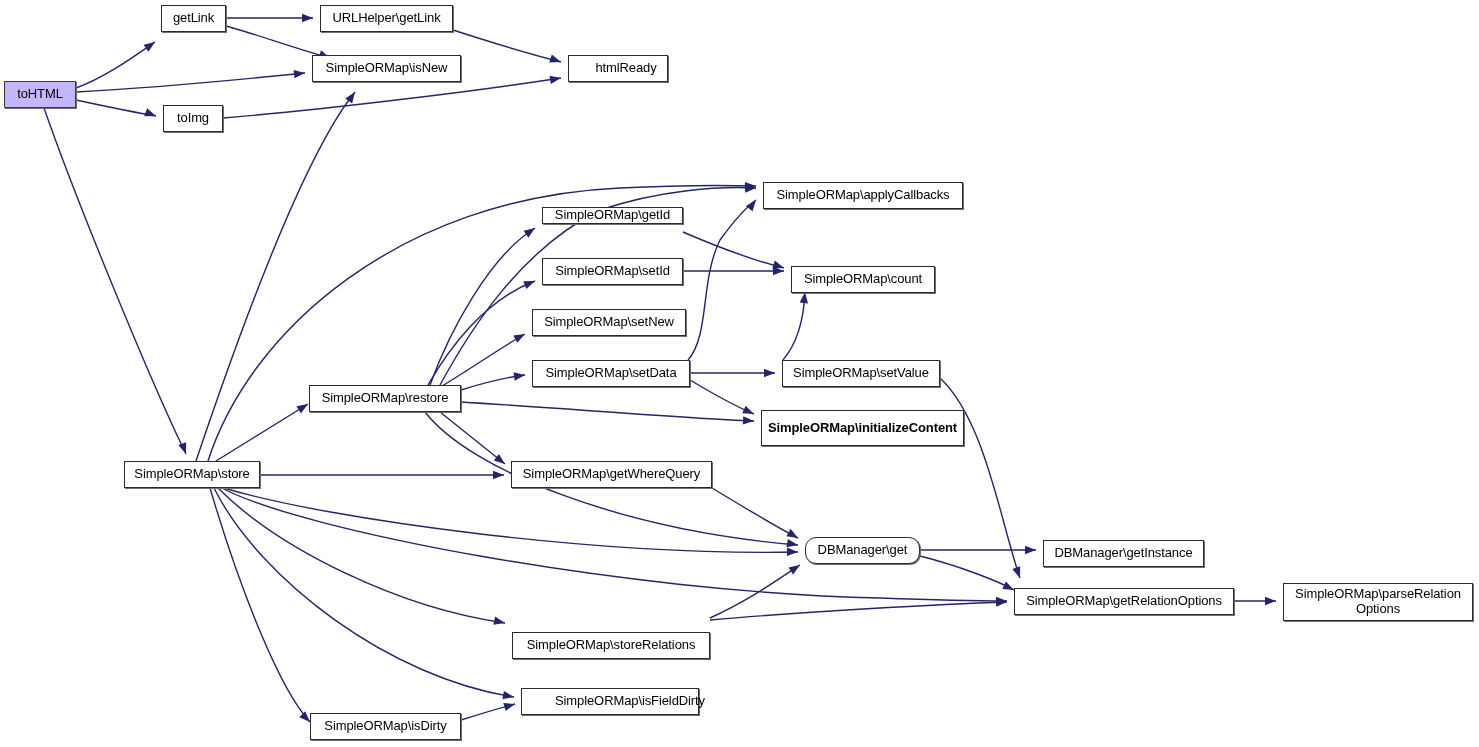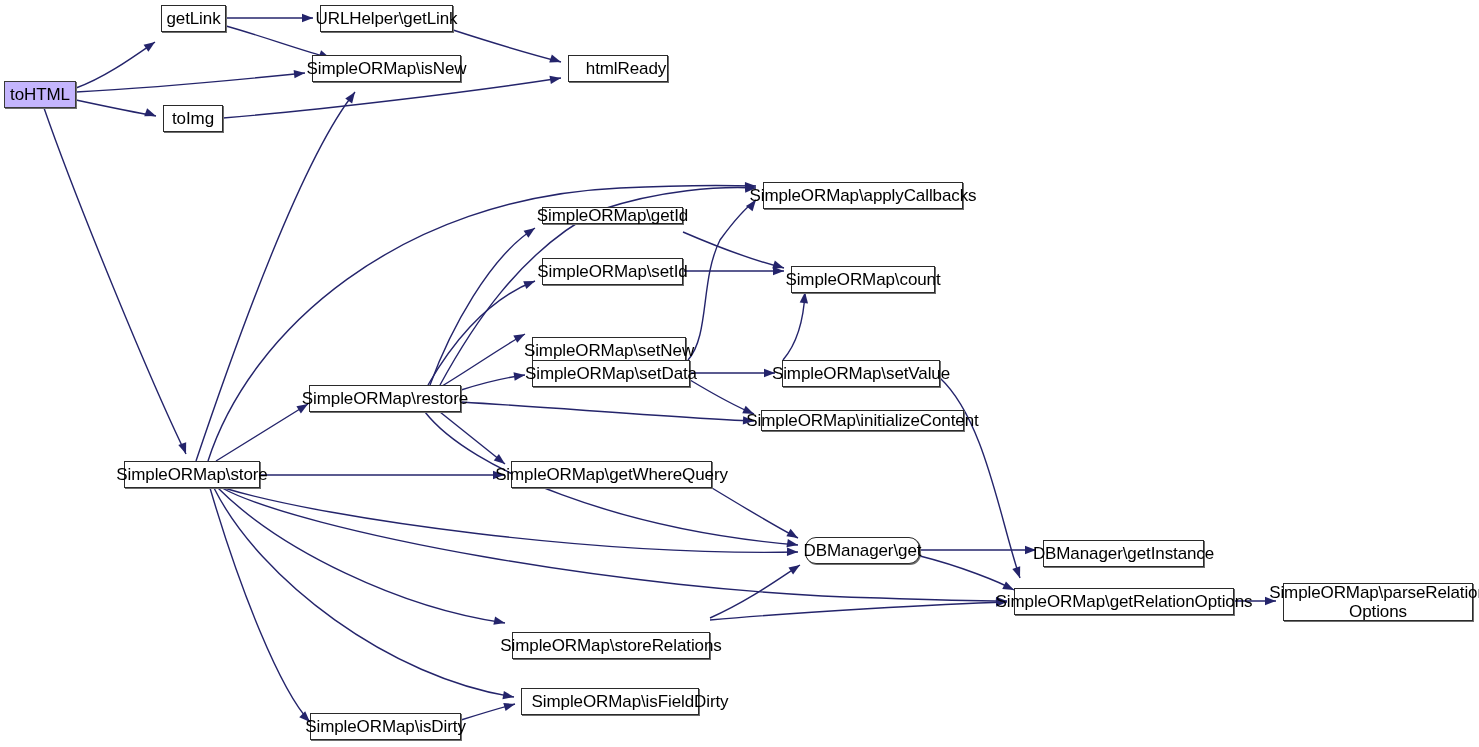--- a/index.html
+++ b/index.html
@@ -36,21 +36,21 @@
   .node-box {
     position: absolute;
     box-sizing: border-box;
     background: #ffffff;
     border: 1px solid #2a2a2a;
     display: flex;
     align-items: center;
     justify-content: center;
     text-align: center;
     color: #000000;
-    font-size: 17px;
+    font-size: 13px;
     line-height: 1.12;
     white-space: pre-line;
     letter-spacing: -0.1px;
     box-shadow: 1px 1px 0 0 #6e6e6e;
   }
   .node-box.node-current {
     background: #c4b5fd;
     border-color: #3a3a3a;
   }
 </style>
@@ -142,25 +142,25 @@
       <div class="node-box node-current" style="left: 4px; top: 81px; width: 72px; height: 27px;">toHTML</div>
       <div class="node-box" style="left: 161px; top: 5px; width: 65px; height: 27px;">getLink</div>
       <div class="node-box" style="left: 320px; top: 5px; width: 133px; height: 27px;">URLHelper\getLink</div>
       <div class="node-box" style="left: 312px; top: 55px; width: 149px; height: 27px;">SimpleORMap\isNew</div>
       <div class="node-box" style="left: 568px; top: 55px; width: 100px; height: 27px; padding-left: 16px;">htmlReady</div>
       <div class="node-box" style="left: 163px; top: 105px; width: 60px; height: 27px;">toImg</div>
       <div class="node-box" style="left: 763px; top: 182px; width: 200px; height: 27px;">SimpleORMap\applyCallbacks</div>
       <div class="node-box" style="left: 542px; top: 207px; width: 141px; height: 17px;">SimpleORMap\getId</div>
       <div class="node-box" style="left: 542px; top: 258px; width: 141px; height: 27px;">SimpleORMap\setId</div>
       <div class="node-box" style="left: 791px; top: 266px; width: 144px; height: 27px;">SimpleORMap\count</div>
-      <div class="node-box" style="left: 532px; top: 309px; width: 154px; height: 27px; margin-top: 28px;">SimpleORMap\setNew</div>
+      <div class="node-box" style="left: 532px; top: 309px; width: 154px; height: 27px;">SimpleORMap\setNew</div>
       <div class="node-box" style="left: 532px; top: 360px; width: 158px; height: 27px;">SimpleORMap\setData</div>
       <div class="node-box" style="left: 782px; top: 360px; width: 158px; height: 27px;">SimpleORMap\setValue</div>
       <div class="node-box" style="left: 309px; top: 385px; width: 152px; height: 27px;">SimpleORMap\restore</div>
-      <div class="node-box" style="left: 761px; top: 410px; width: 203px; height: 21px;">SimpleORMap\initializeContent</div>
+      <div class="node-box" style="left: 761px; top: 410px; width: 203px; height: 36px; font-weight: bold;">SimpleORMap\initializeContent</div>
       <div class="node-box" style="left: 511px; top: 461px; width: 201px; height: 27px;">SimpleORMap\getWhereQuery</div>
       <div class="node-box" style="left: 124px; top: 461px; width: 136px; height: 27px;">SimpleORMap\store</div>
       <div class="node-box" style="left: 805px; top: 537px; width: 115px; height: 27px; border-radius: 11px;">DBManager\get</div>
       <div class="node-box" style="left: 1043px; top: 540px; width: 161px; height: 27px;">DBManager\getInstance</div>
       <div class="node-box" style="left: 1014px; top: 588px; width: 220px; height: 27px;">SimpleORMap\getRelationOptions</div>
       <div class="node-box" style="left: 1283px; top: 583px; width: 190px; height: 38px;">SimpleORMap\parseRelation
 Options</div>
       <div class="node-box" style="left: 512px; top: 632px; width: 198px; height: 27px;">SimpleORMap\storeRelations</div>
       <div class="node-box" style="left: 521px; top: 688px; width: 178px; height: 27px; padding-left: 40px;">SimpleORMap\isFieldDirty</div>
       <div class="node-box" style="left: 310px; top: 713px; width: 151px; height: 27px;">SimpleORMap\isDirty</div>

